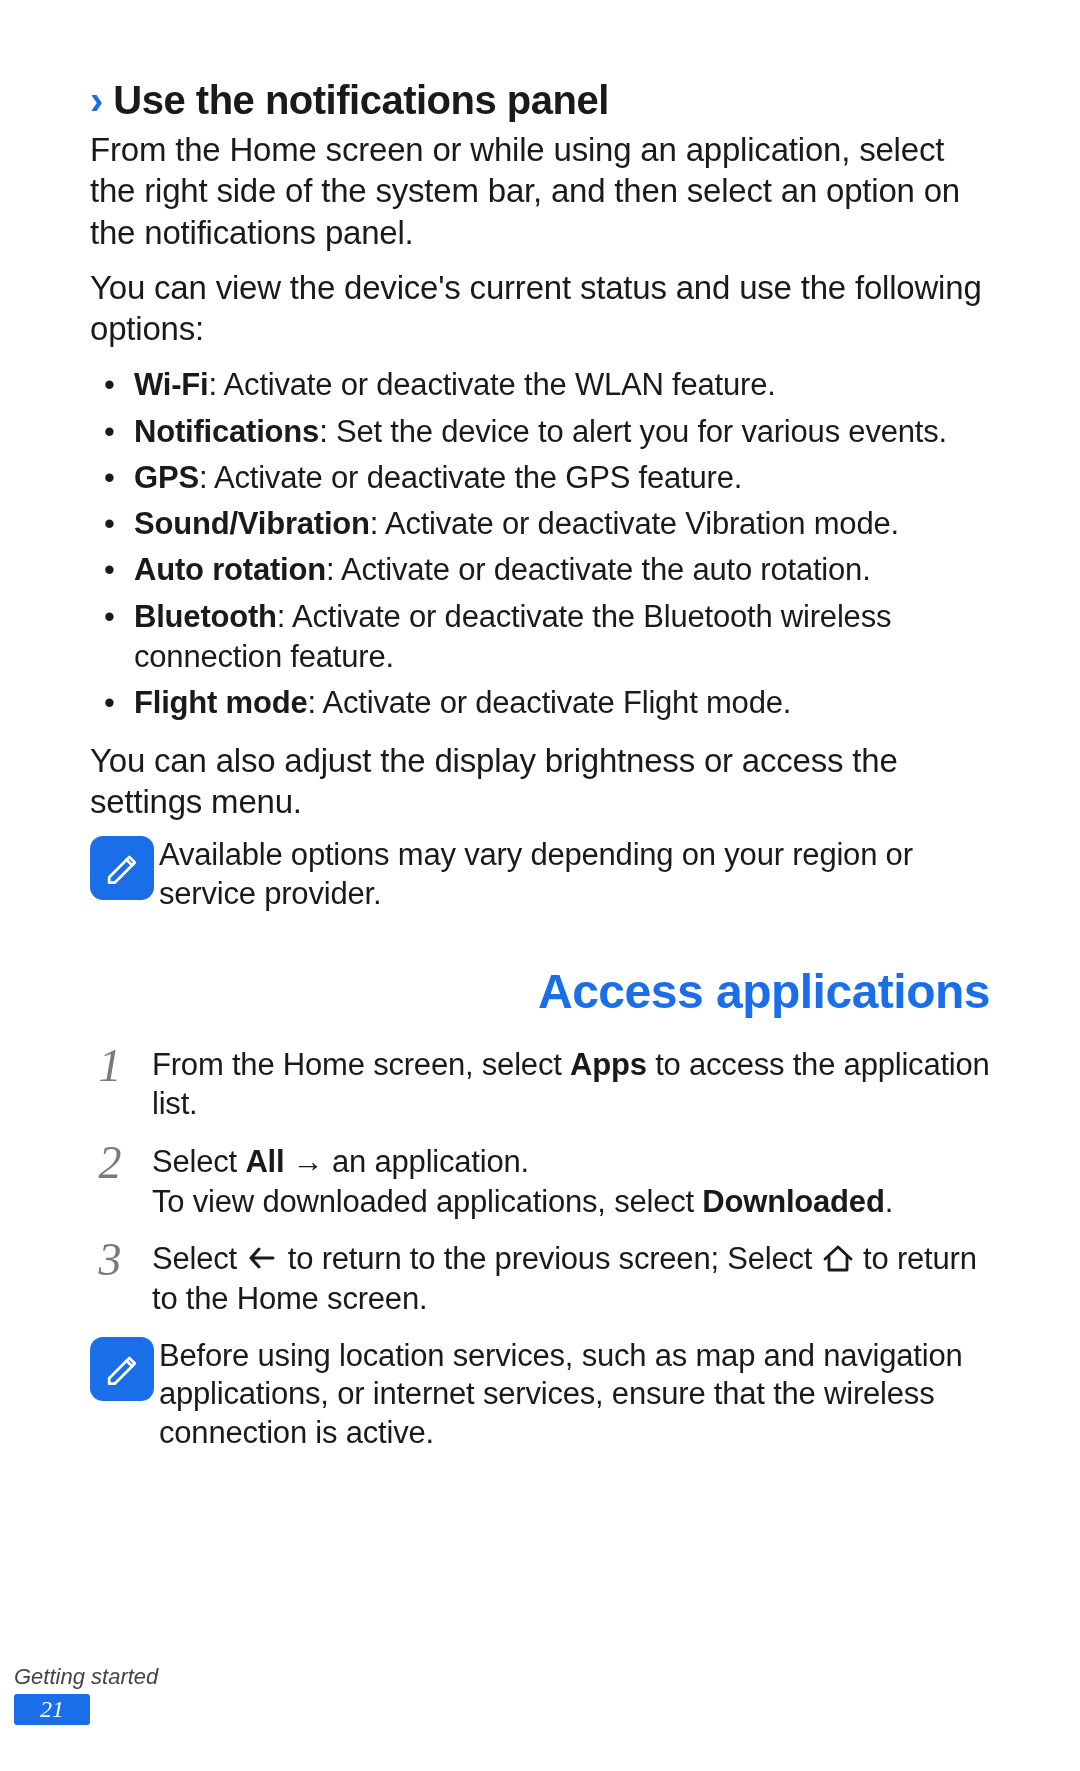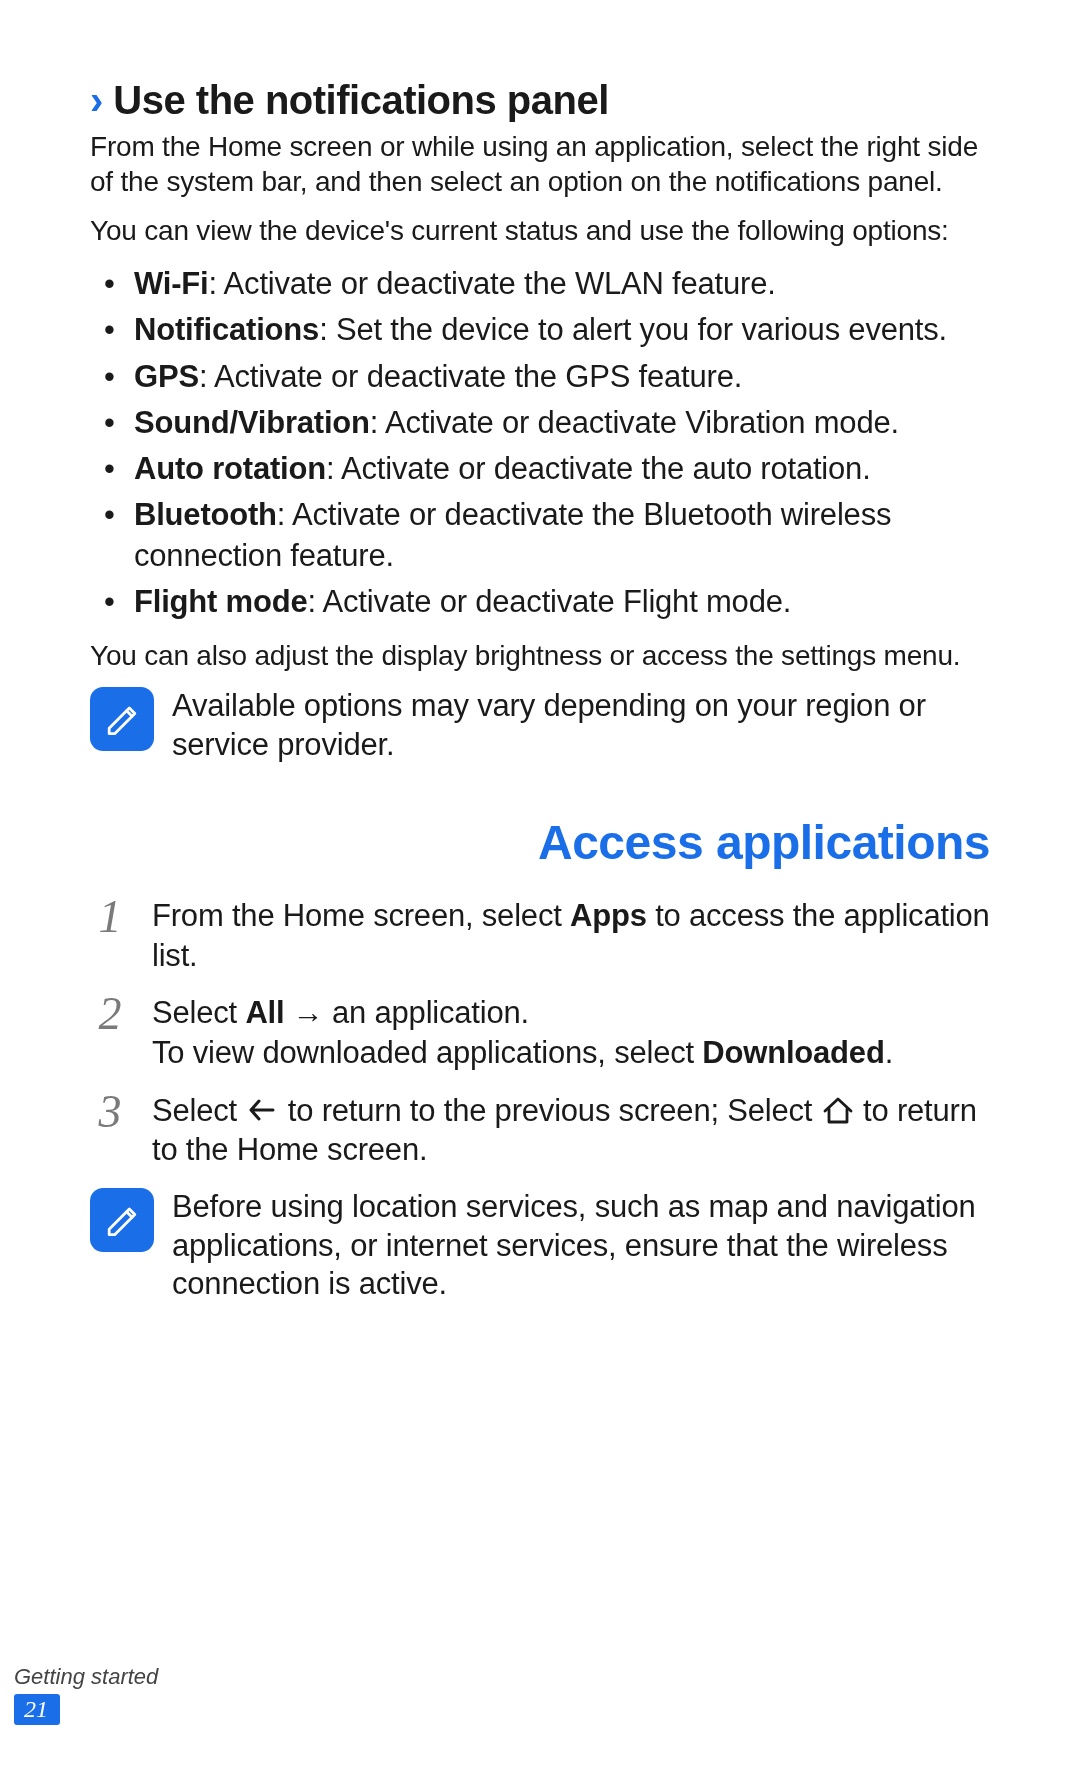--- a/index.html
+++ b/index.html
@@ -23,21 +23,21 @@
     font-weight: 700;
     line-height: 1;
   }
   .heading-text {
     font-size: 40px;
     font-weight: 700;
     letter-spacing: -0.5px;
     text-align: center;
   }
   .para {
-    font-size: 28px;
+    font-size: 33px;
     line-height: 1.25;
     margin-bottom: 14px;
     letter-spacing: -0.2px;
   }
   .bullets {
     list-style: none;
     margin: 16px 0 16px 0;
   }
   .bullets li {
     font-size: 31px;
@@ -50,21 +50,21 @@
   .bullets li::before {
     content: "•";
     position: absolute;
     left: 14px;
     top: 0;
     font-size: 31px;
   }
   .b { font-weight: 700; }
   .note-row {
     display: flex;
-    gap: 18px;
+    gap: 5px;
     align-items: flex-start;
     margin-top: 8px;
     margin-bottom: 40px;
   }
   .note-icon {
     flex: 0 0 64px;
     width: 64px;
     height: 64px;
     border-radius: 13px;
     background: #1a6fe8;
@@ -129,21 +129,21 @@
   }
   .footer-label {
     font-style: italic;
     font-size: 22px;
     color: #444;
     margin-bottom: 4px;
   }
   .page-badge {
     display: inline-block;
     min-width: 46px;
-    padding: 2px 10px;
+    padding: 2px 26px;
     background: #1a6fe8;
     color: #fff;
     font-style: italic;
     font-size: 24px;
     border-radius: 3px;
     font-family: Georgia, serif;
   }
 </style>
 </head>
 <body>

